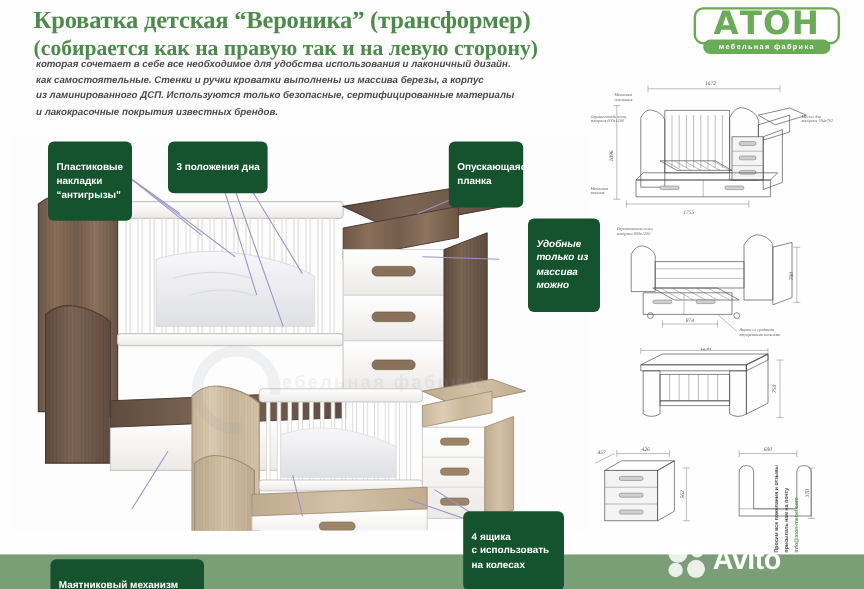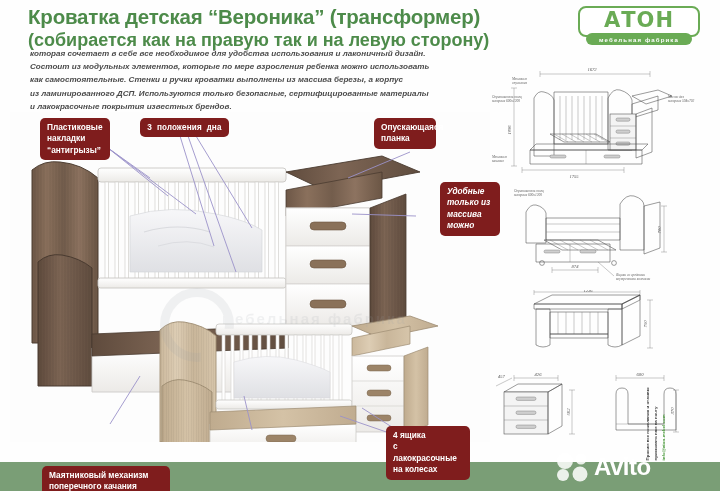--- a/index.html
+++ b/index.html
@@ -6,21 +6,21 @@
   body{
     width:720px;height:491px;overflow:hidden;
     background:#ffffff;
     font-family:"Liberation Sans", sans-serif;
     position:relative;
   }
   #sheet{position:absolute;inset:0;background:#fefefe;}
 
   
   #header{position:absolute;left:0;top:0;width:720px;height:112px;}
-  #title-block{position:absolute;left:28px;top:6px;width:470px;}
+  #title-block{position:absolute;left:28px;top:6px;width:470px;font-family:Liberation Serif, serif;}
   .title-main{
     font-size:20.5px;font-weight:bold;color:#4d8b4a;
     letter-spacing:-0.2px;line-height:1.12;white-space:nowrap;
   }
   .title-sub{
     font-size:18px;font-weight:bold;color:#4d8b4a;
     line-height:1.2;margin-top:1px;white-space:nowrap;
   }
   #intro{
     position:absolute;left:30px;top:47px;width:420px;
@@ -32,21 +32,21 @@
   
   #logo{position:absolute;left:578px;top:6px;width:122px;height:42px;}
   #logo-badge{
     position:absolute;left:0;top:0;width:122px;height:31px;
     border:2.2px solid #6aab55;border-radius:8px;background:#ffffff;
     box-sizing:border-box;
   }
   #logo-word{
     position:absolute;left:0;top:0;width:122px;height:27px;
     display:flex;align-items:center;justify-content:center;
-    font-size:21px;font-weight:bold;color:#6aab55;
+    font-size:27px;font-weight:bold;color:#6aab55;
     letter-spacing:1px;font-family:"DejaVu Sans", sans-serif;
   }
   #logo-strip{
     position:absolute;left:8px;top:27px;width:106px;height:12px;
     background:#6aab55;border-radius:6px;
     display:flex;align-items:center;justify-content:center;
   }
   #logo-strip span{
     font-size:6.1px;font-weight:bold;color:#ffffff;letter-spacing:1.1px;
   }
@@ -65,22 +65,22 @@
     border-radius:50%;border:9px solid #9aa0a6;
     clip-path:polygon(0 0,100% 0,100% 55%,55% 55%,55% 100%,0 100%);
   }
   #wm-text{
     position:absolute;left:62px;top:28px;
     font-size:15px;color:#9aa0a6;letter-spacing:2px;font-weight:600;
   }
 
   
   .callout{
-    position:absolute;background:#7f1d1d;color:#ffffff;
-    border-radius:5px;padding:4px 7px;
+    position:absolute;background:#14532d;color:#ffffff;
+    border-radius:5px;padding:16px 7px;
     font-size:8.3px;font-weight:bold;line-height:1.38;
     box-sizing:border-box;z-index:6;
   }
   .leader{position:absolute;z-index:5;overflow:visible;}
   .leader line{stroke:#9b92c9;stroke-width:.9;}
 
   
   #tech{position:absolute;left:492px;top:58px;width:228px;height:400px;}
   .tdraw{position:absolute;}
   .tdraw svg{display:block;}
@@ -121,21 +121,20 @@
 
   <div id="header">
 
     <div id="title-block">
       <div class="title-main">Кроватка детская “Вероника” (трансформер)</div>
       <div class="title-sub">(собирается как на правую так и на левую сторону)</div>
     </div>
 
     <div id="intro">
       <p>которая сочетает в себе все необходимое для удобства использования и лаконичный дизайн.</p>
-      <p>Состоит из модульных элементов, которые по мере взросления ребенка можно использовать</p>
       <p>как самостоятельные. Стенки и ручки кроватки выполнены из массива березы, а корпус</p>
       <p>из ламинированного ДСП. Используются только безопасные, сертифицированные материалы</p>
       <p>и лакокрасочные покрытия известных брендов.</p>
     </div>
 
     <div id="logo">
       <div id="logo-badge"></div>
       <div id="logo-word">АТОН</div>
       <div id="logo-strip">
         <span>мебельная фабрика</span>
@@ -321,21 +320,21 @@
     <line x1="406" y1="436" x2="362" y2="408"></line>
     <line x1="398" y1="436" x2="340" y2="416"></line>
   </svg>
 
   <div class="callout" style="left:40px;top:118px;width:70px;">
     <div>Пластиковые</div>
     <div>накладки</div>
     <div>“антигрызы”</div>
   </div>
 
-  <div class="callout" style="left:140px;top:118px;font-family:Liberation Mono, monospace;">
+  <div class="callout" style="left:140px;top:118px;">
     <div>3 положения дна</div>
   </div>
 
   <div class="callout" style="left:374px;top:118px;width:62px;">
     <div>Опускающаяся</div>
     <div>планка</div>
   </div>
 
   <div class="callout" style="left:440px;top:182px;width:60px;font-style:italic;">
     <div>Удобные</div>
@@ -345,21 +344,21 @@
   </div>
 
   <div class="callout" style="left:42px;top:438px;width:128px;margin-top:28px;">
     <div>Маятниковый механизм</div>
     <div>поперечного качания</div>
   </div>
 
 
   <div class="callout" style="left:386px;top:426px;width:84px;">
     <div>4 ящика</div>
-    <div>с лакокрасочные</div>
+    <div>с использовать</div>
     <div>на колесах</div>
   </div>
 
   <div id="tech">
 
     <div class="tdraw" style="left:0;top:0;">
       <svg width="228" height="122" viewBox="0 0 228 122">
 
         <g class="lnl">
           <path d="M48 16 H158"></path>

